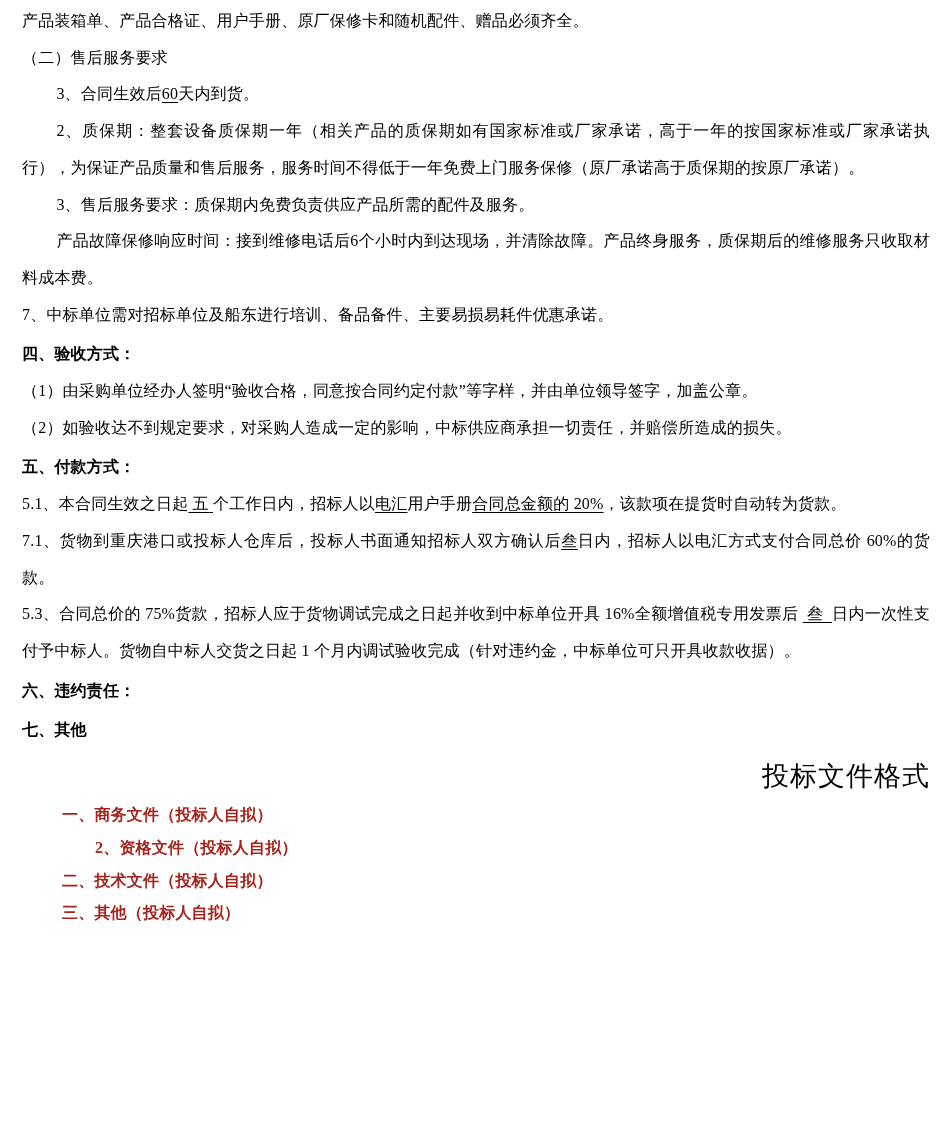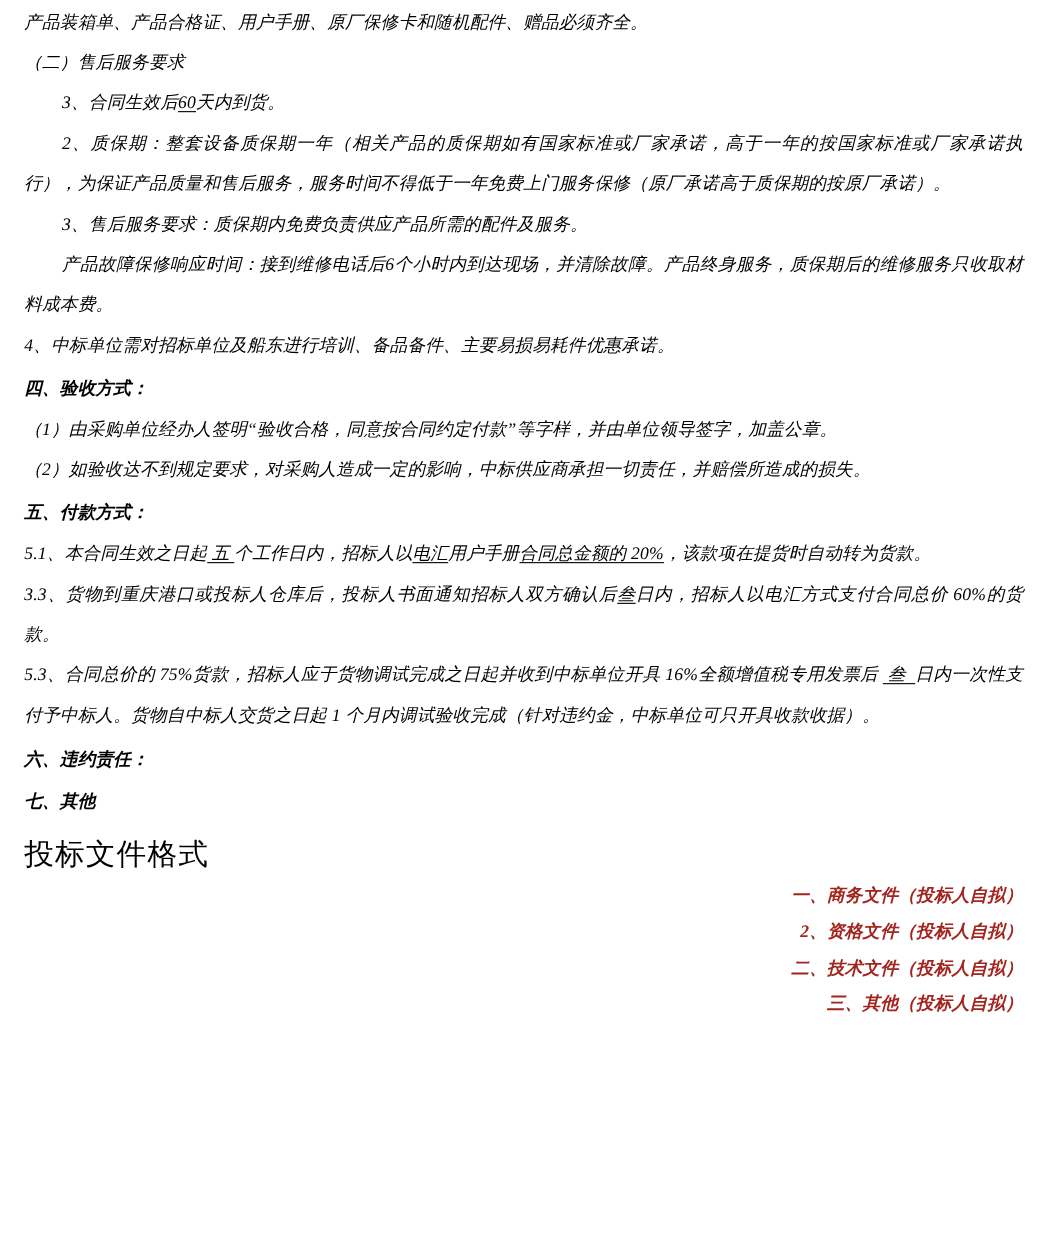--- a/index.html
+++ b/index.html
@@ -17,66 +17,65 @@
     font-family: "Liberation Serif", "DejaVu Serif", serif;
     font-size: 16px;
     color: #000000;
     overflow: hidden;
   }
   .blk {
     margin: 0;
     line-height: 36.7px;
     text-align: justify;
     letter-spacing: 0.2px;
-    font-style: italic;
   }
   .body-indent { text-indent: 2.15em; }
   .heading {
     font-weight: bold;
     margin-top: 3px;
   }
   .u {
     text-decoration: underline;
     text-underline-offset: 3px;
   }
   .doc-title {
     margin: 7px 0 3px 0;
     font-weight: 400;
     font-size: 27px;
     line-height: 40px;
-    text-align: left;
+    text-align: right;
     letter-spacing: 1px;
     color: #000000;
   }
   .red-1, .red-2 {
     font-weight: bold;
     line-height: 32.8px;
-    text-align: right;
+    text-align: left;
   }
   .red-1 { padding-left: 40px; }
   .red-2 { padding-left: 73px; }
 </style>
 </head>
 <body>
 
 <div class="page">
   <div>
       <p class="blk body"><span>产品装箱单、产品合格证、用户手册、原厂保修卡和随机配件、赠品必须齐全。</span></p>
       <p class="blk body"><span>（二）售后服务要求</span></p>
       <p class="blk body body-indent"><span>3、合同生效后</span><span class="u">60</span><span>天内到货。</span></p>
       <p class="blk body body-indent"><span>2、质保期：整套设备质保期一年（相关产品的质保期如有国家标准或厂家承诺，高于一年的按国家标准或厂家承诺执行），为保证产品质量和售后服务，服务时间不得低于一年免费上门服务保修（原厂承诺高于质保期的按原厂承诺）。</span></p>
       <p class="blk body body-indent"><span>3、售后服务要求：质保期内免费负责供应产品所需的配件及服务。</span></p>
       <p class="blk body body-indent"><span>产品故障保修响应时间：接到维修电话后6个小时内到达现场，并清除故障。产品终身服务，质保期后的维修服务只收取材料成本费。</span></p>
-      <p class="blk body"><span>4、中标单位需对招标单位及船东进行培训、备品备件、主要易损易耗件优惠承诺。</span></p>
+      <p class="blk body"><span>7、中标单位需对招标单位及船东进行培训、备品备件、主要易损易耗件优惠承诺。</span></p>
       <p class="blk heading"><span>四、验收方式：</span></p>
       <p class="blk body"><span>（1）由采购单位经办人签明“验收合格，同意按合同约定付款”等字样，并由单位领导签字，加盖公章。</span></p>
       <p class="blk body"><span>（2）如验收达不到规定要求，对采购人造成一定的影响，中标供应商承担一切责任，并赔偿所造成的损失。</span></p>
       <p class="blk heading"><span>五、付款方式：</span></p>
       <p class="blk body"><span>5.1、本合同生效之日起</span><span class="u">&nbsp;五&nbsp;</span><span>个工作日内，招标人以</span><span class="u">电汇</span><span>用户手册</span><span class="u">合同总金额的 20%</span><span>，该款项在提货时自动转为货款。</span></p>
-      <p class="blk body"><span>3.3、货物到重庆港口或投标人仓库后，投标人书面通知招标人双方确认后</span><span class="u">叁</span><span>日内，招标人以电汇方式支付合同总价 60%的货款。</span></p>
+      <p class="blk body"><span>7.1、货物到重庆港口或投标人仓库后，投标人书面通知招标人双方确认后</span><span class="u">叁</span><span>日内，招标人以电汇方式支付合同总价 60%的货款。</span></p>
       <p class="blk body"><span>5.3、合同总价的 75%货款，招标人应于货物调试完成之日起并收到中标单位开具 16%全额增值税专用发票后 </span><span class="u">&nbsp;叁&nbsp;&nbsp;</span><span>日内一次性支付予中标人。货物自中标人交货之日起 1 个月内调试验收完成（针对违约金，中标单位可只开具收款收据）。</span></p>
       <p class="blk heading"><span>六、违约责任：</span></p>
       <p class="blk heading"><span>七、其他</span></p>
     </div>
   <h1 class="doc-title">投标文件格式</h1>
   <div style="color: rgb(163, 37, 31);">
       <p class="blk red-1">一、商务文件（投标人自拟）</p>
       <p class="blk red-2">2、资格文件（投标人自拟）</p>
       <p class="blk red-1">二、技术文件（投标人自拟）</p>
       <p class="blk red-1">三、其他（投标人自拟）</p>

